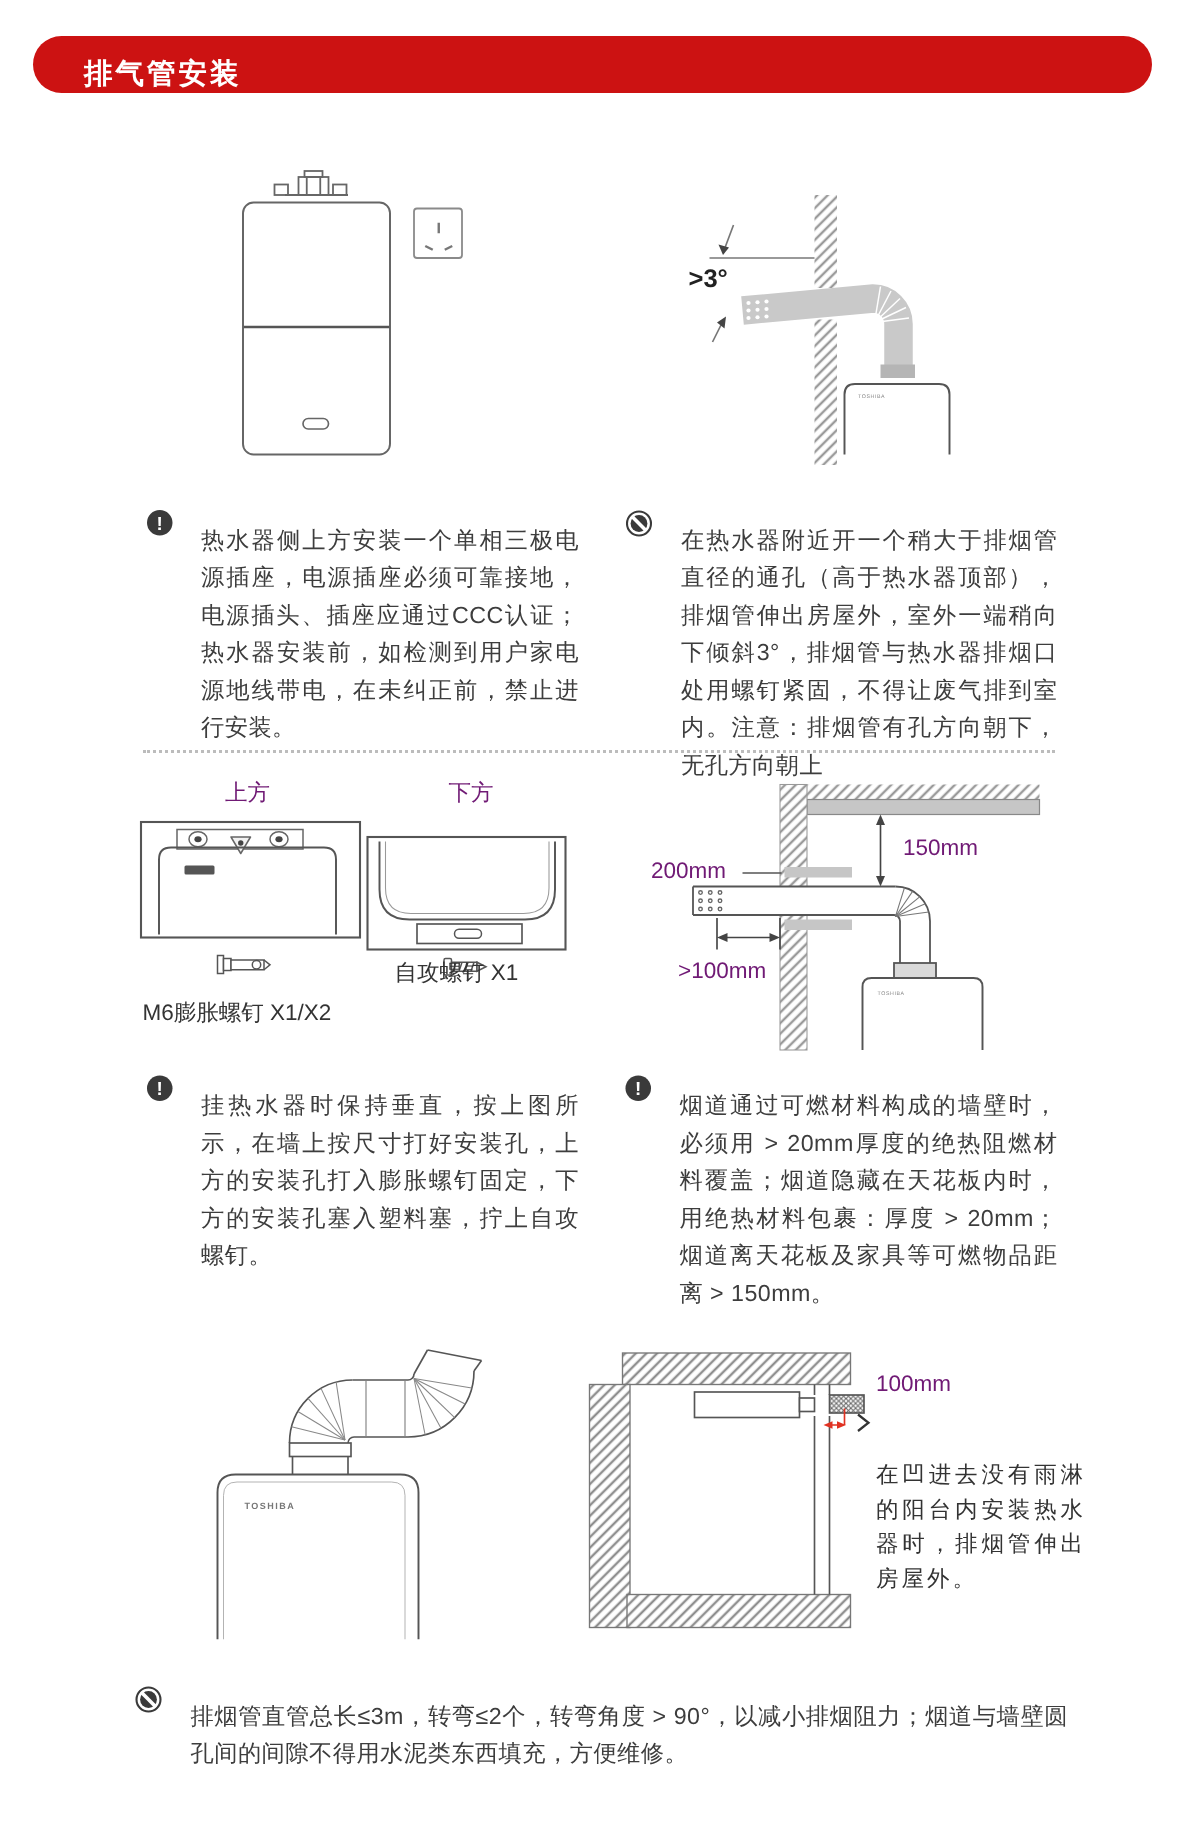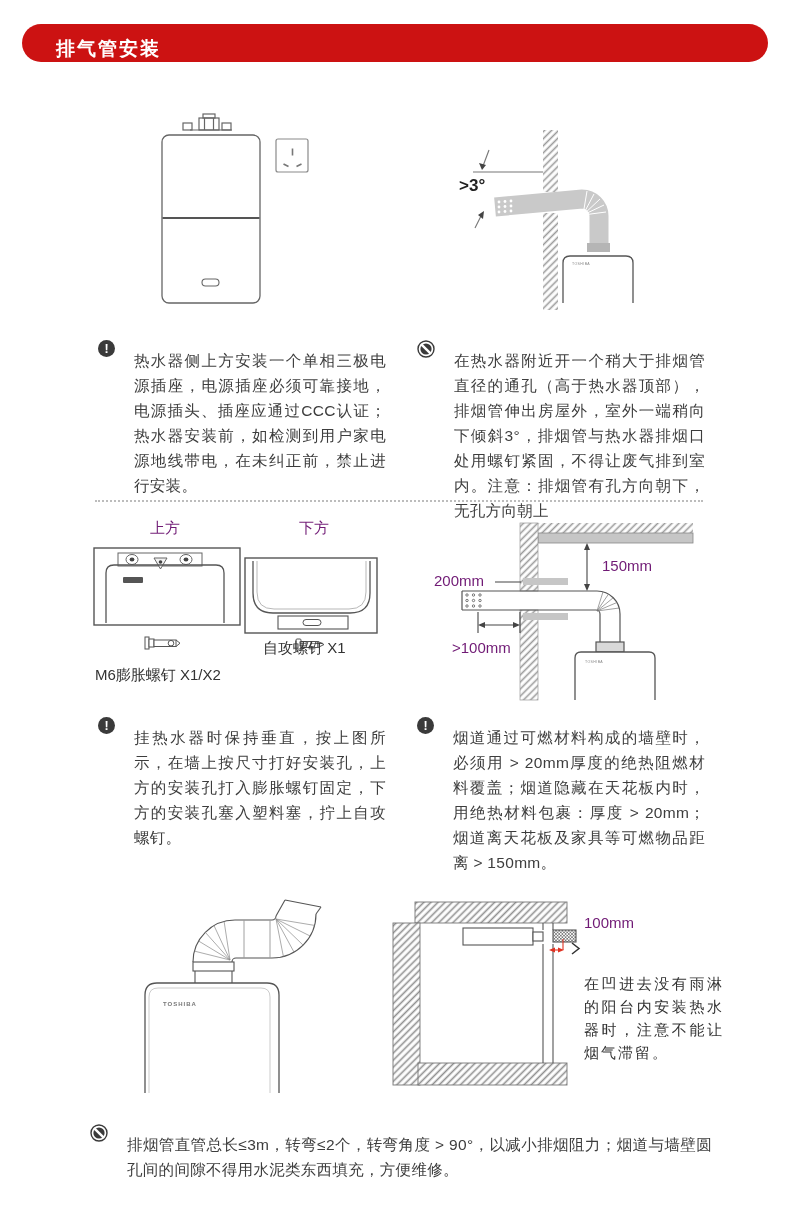--- a/index.html
+++ b/index.html
@@ -304,21 +304,21 @@
     </g>
     <g stroke="#e03222" stroke-width="1.1">
       <line x1="175" y1="61" x2="175" y2="72"></line>
       <line x1="164" y1="72" x2="172" y2="72"></line>
       <polygon points="161,72 167,69.5 167,74.5" fill="#e03222" stroke="none"></polygon>
       <polygon points="176,72 170,69.5 170,74.5" fill="#e03222" stroke="none"></polygon>
       <polyline points="184,65 191,70.5 184,76" fill="none" stroke="#333" stroke-width="1.5"></polyline>
     </g>
   </svg>
   <div class="lbl" style="left:584px;top:914px">100mm</div>
-  <div class="sidec" style="left:584px;top:972px;width:140px">在凹进去没有雨淋的阳台内安装热水器时，注意不能让烟气滞留。</div>
+  <div class="sidec" style="left:584px;top:972px;width:140px">在凹进去没有雨淋的阳台内安装热水器时，排烟管伸出房屋外。</div>
 
   <div class="note" style="left:90px;top:1120px;width:634px">
     <span class="icban">
       <svg width="18" height="18" viewBox="0 0 18 18">
         <circle cx="9" cy="9" r="8" fill="none" stroke="#3a3a3a" stroke-width="1.4"></circle>
         <circle cx="9" cy="9" r="5.6" fill="#3a3a3a"></circle>
         <rect x="2" y="7.8" width="14" height="2.4" fill="#fff" transform="rotate(45 9 9)"></rect>
       </svg>
     </span>
     <p style="width:604px">排烟管直管总长≤3m，转弯≤2个，转弯角度 &gt; 90°，以减小排烟阻力；烟道与墙壁圆孔间的间隙不得用水泥类东西填充，方便维修。</p>

